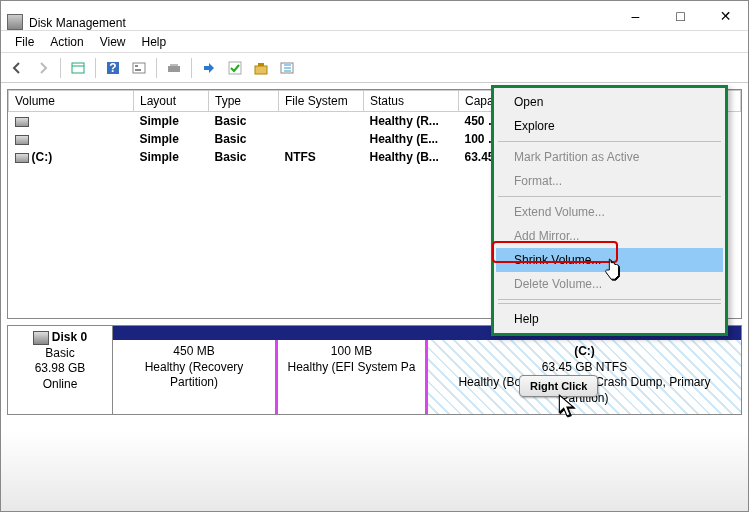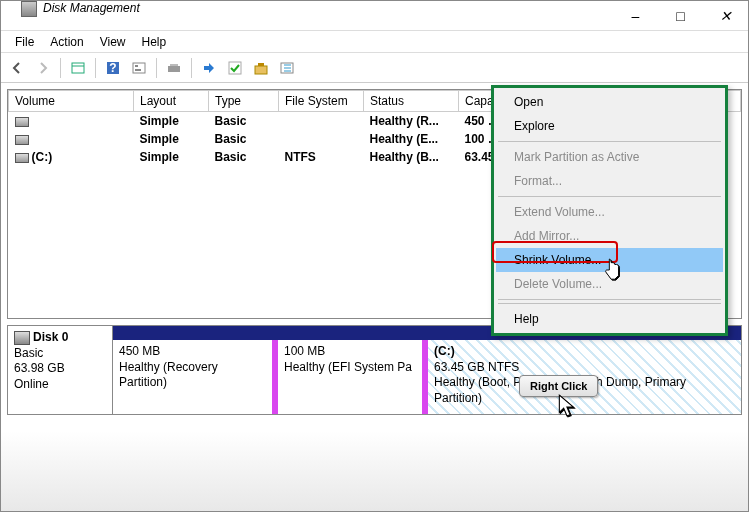--- a/index.html
+++ b/index.html
@@ -1,19 +1,19 @@
 <!DOCTYPE html>
 <html><head>
 <meta charset="utf-8">
 <style>
 * { box-sizing: border-box; margin: 0; padding: 0; font-family: "Segoe UI", Tahoma, sans-serif; font-size: 12px; }
 body { background: #fff; width: 749px; height: 512px; overflow: hidden; border: 1px solid #888; position: relative; }
 
 
-.titlebar { height: 30px; display: flex; align-items: flex-start; padding-left: 20px; border-bottom: 1px solid #ddd; font-style: italic; }
+.titlebar { height: 30px; display: flex; align-items: flex-end; padding-left: 6px; border-bottom: 1px solid #ddd; }
 .titlebar .app-icon { width: 16px; height: 16px; background: linear-gradient(#ccc,#888); margin-right: 6px; border:1px solid #666; }
 .titlebar .title { flex: 1; font-size: 12px; }
 .win-controls { display: flex; }
 .win-btn { width: 45px; height: 29px; display:flex;align-items:center;justify-content:center; font-size:14px; font-family: sans-serif; }
 
 
 .menubar { height: 22px; display: flex; align-items: center; padding-left: 6px; border-bottom:1px solid #ddd;}
 .menu-item { padding: 2px 8px; }
 
 
@@ -23,27 +23,27 @@
 .tool-sep { width:1px; height:20px; background:#ccc; margin:0 3px;}
 
 
 .table-wrap { border:1px solid #888; margin:6px; height:230px; overflow:hidden; }
 .grid { width:100%; border-collapse:collapse; table-layout:fixed;}
 .grid th { text-align:left; font-weight:normal; background:#fff; border:1px solid #ccc; padding:3px 6px; height:20px; overflow:hidden; white-space:nowrap;}
 .grid td { padding:2px 6px; height:18px; white-space:nowrap; overflow:hidden; text-overflow:ellipsis;font-weight:bold;}
 .vol-icon { display:inline-block; width:14px; height:10px; background:linear-gradient(#ddd,#999); border:1px solid #555; margin-right:3px; vertical-align:middle;}
 
 
-.diskmap { margin:0 6px 6px 6px; border:1px solid #888; display:flex; height:90px; }
+.diskmap { margin:0 6px 6px 6px; border:1px solid #888; display:flex; height:90px;text-align:center; }
 .disk-left { width:105px; border-right:1px solid #888; background:#fff; padding:4px 6px; font-size:11px; line-height:1.3;}
 .disk-left .disk-ic { display:inline-block; width:16px; height:14px; background:linear-gradient(#ddd,#888); border:1px solid #555; margin-right:3px; vertical-align:middle;}
 .disk-right { flex:1; display:flex; flex-direction:column;}
 .disk-cap { height:14px; background:#1a237e; }
 .disk-parts { flex:1; display:flex;}
-.part { border-right:6px solid #d946ef; padding:4px 6px; font-size:11px; line-height:1.3; overflow:hidden; background:#fff;}
+.part { border-right:3px solid #d946ef; padding:4px 6px; font-size:11px; line-height:1.3; overflow:hidden; background:#fff;}
 .part:last-child { border-right:none; }
 .part.hatched { background-image: repeating-linear-gradient(45deg, #fff 0 6px, #d0e8f5 6px 8px); }
 
 
 .ctxmenu { position:absolute; left:490px; top:84px; width:237px; background:#f0f0f0; border:3px solid #15803d; box-shadow:3px 3px 6px rgba(0,0,0,.25); padding:2px;}
 .ctx-item { padding:5px 20px 5px 18px; color:#000; }
 .ctx-item.disabled { color:#8a8a8a; }
 .ctx-sep { height:1px; background:#c0c0c0; margin:3px 2px;}
 .ctx-item.highlight { background:#91c9f7; }
 .redbox { position:absolute; left:491px; top:240px; width:126px; height:22px; border:2px solid #d40000; border-radius:4px; pointer-events:none;}

